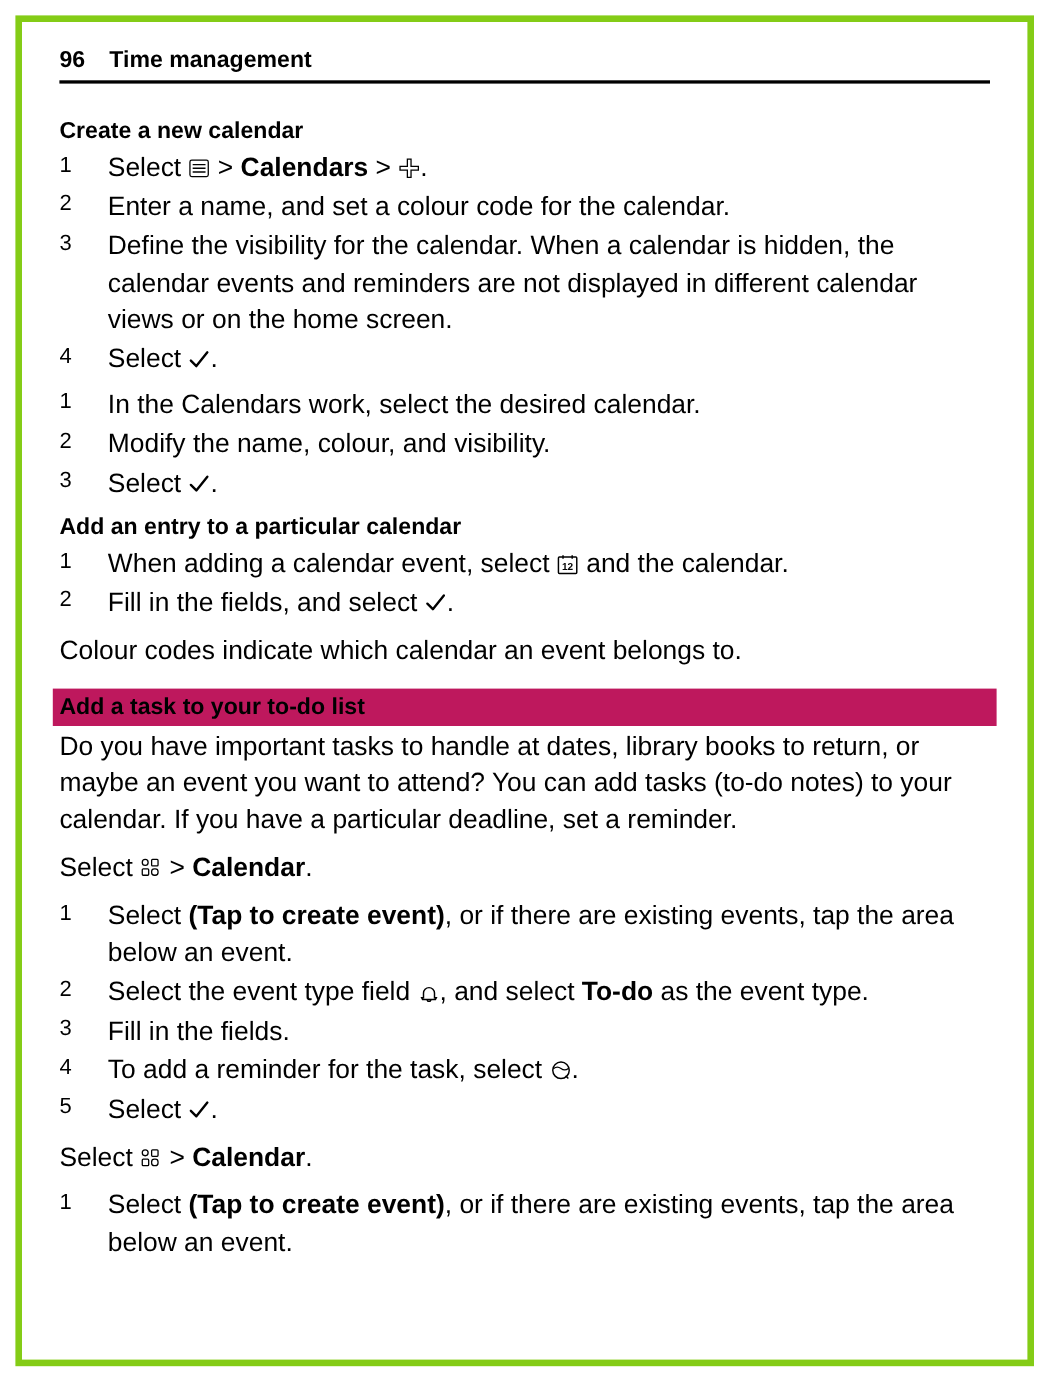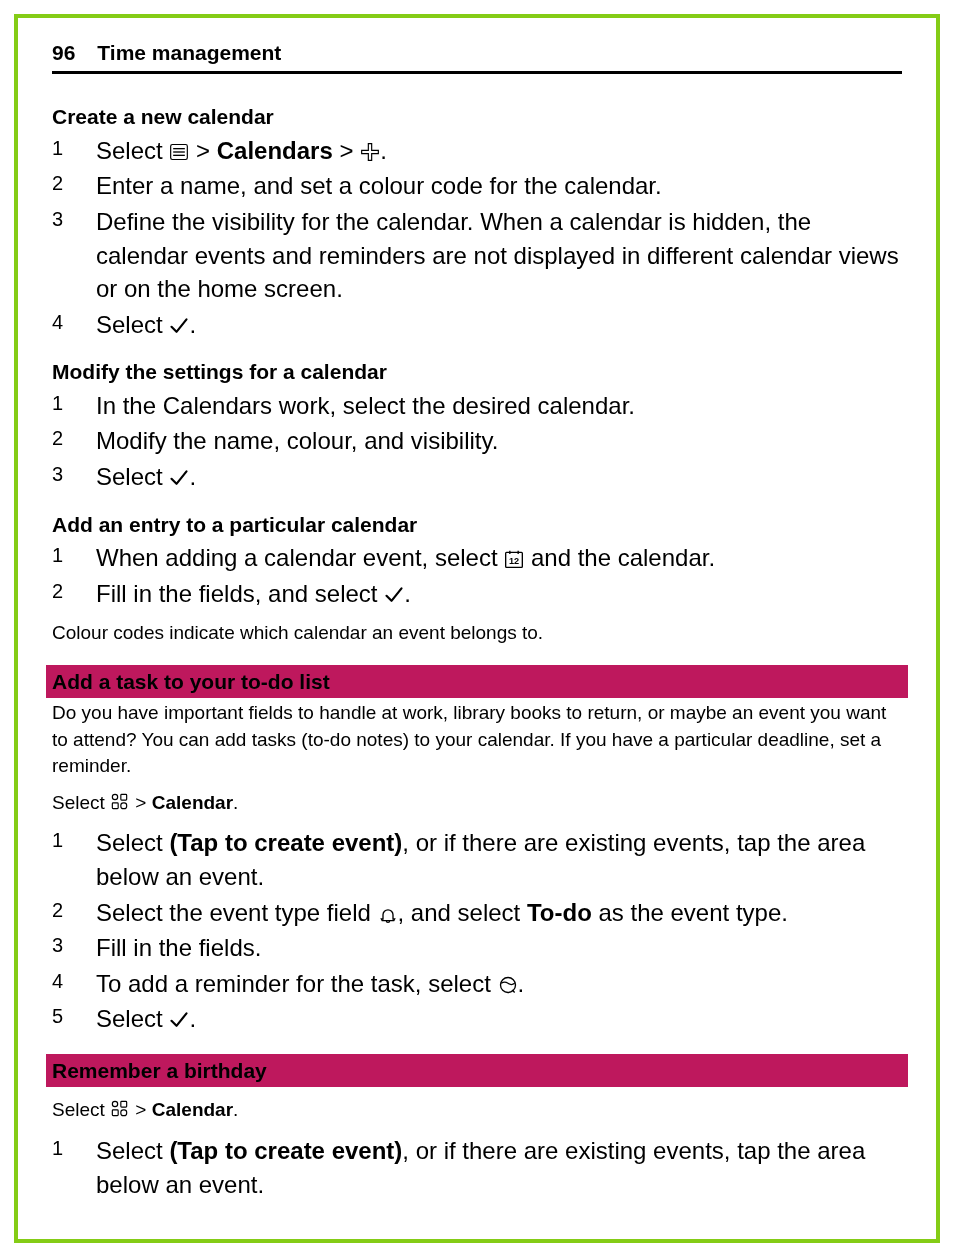--- a/index.html
+++ b/index.html
@@ -6,37 +6,36 @@
   body {
     font-family: "Segoe UI", Arial, sans-serif;
     font-size: 20px;
     line-height: 1.4;
     color: #000;
     background: #fff;
     width: 954px;
     padding: 0;
   }
   .page-border {
-    border: 4px solid #84cc16;
+    border: 6px solid #84cc16;
     margin: 14px;
     padding: 20px 34px 30px 34px;
     min-height: 1228px;
   }
   .header-row {
     border-bottom: 3px solid #000;
     padding-bottom: 4px;
     margin-bottom: 28px;
     font-weight: bold;
     font-size: 21px;
   }
   .page-num { margin-right: 22px; }
   h3 {
     font-size: 21px;
     font-weight: bold;
-    margin-top: 16px;
     margin-bottom: 2px;
   }
   h3.banded {
     background: #be185d;
     margin-left: -6px;
     margin-right: -6px;
     padding: 2px 6px;
     margin-top: 18px;
   }
   ol {
@@ -54,21 +53,21 @@
     flex: 0 0 44px;
     font-size: 20px;
   }
   .list-body {
     flex: 1;
     font-size: 24px;
   }
   p.body {
     margin-top: 10px;
     margin-bottom: 10px;
-    font-size: 19px;
+    font-size: 24px;
   }
   b { font-weight: bold; }
   .icon {
     display: inline-block;
     vertical-align: -3px;
   }
   svg.icon { width: 20px; height: 20px; }
 </style>
 </head>
 <body>
@@ -140,21 +139,20 @@
     <li>
       <span class="list-num">4</span>
       <span class="list-body">
         <span>Select </span><svg class="icon">
             <use href="#i-check"></use>
           </svg><span>.</span>
       </span>
     </li>
   </ol>
 
-  <h3>Modify the settings for a calendar</h3>
   <ol>
     <li>
       <span class="list-num">1</span>
       <span class="list-body">In the Calendars work, select the desired calendar.</span>
     </li>
     <li>
       <span class="list-num">2</span>
       <span class="list-body">Modify the name, colour, and visibility.</span>
     </li>
     <li>
@@ -182,21 +180,21 @@
       <span class="list-body">
         <span>Fill in the fields, and select </span><svg class="icon">
             <use href="#i-check"></use>
           </svg><span>.</span>
       </span>
     </li>
   </ol>
   <p class="body">Colour codes indicate which calendar an event belongs to.</p>
 
   <h3 class="banded">Add a task to your to-do list</h3>
-  <p class="body" style="margin-top:2px">Do you have important fields to handle at work, library books to return, or maybe an event you want to attend? You can add tasks (to-do notes) to your calendar. If you have a particular deadline, set a reminder.</p>
+  <p class="body" style="margin-top:2px">Do you have important tasks to handle at dates, library books to return, or maybe an event you want to attend? You can add tasks (to-do notes) to your calendar. If you have a particular deadline, set a reminder.</p>
   <p class="body">
     <span>Select </span><svg class="icon">
         <use href="#i-apps"></use>
       </svg><span>  &gt; </span><b>Calendar</b><span>.</span>
   </p>
   <ol>
     <li>
       <span class="list-num">1</span>
       <span class="list-body">
         <span>Select </span><b>(Tap to create event)</b><span>, or if there are existing events, tap the area below an event.</span>
@@ -225,21 +223,20 @@
     <li>
       <span class="list-num">5</span>
       <span class="list-body">
         <span>Select </span><svg class="icon">
             <use href="#i-check"></use>
           </svg><span>.</span>
       </span>
     </li>
   </ol>
 
-  <h3 class="banded">Remember a birthday</h3>
   <p class="body">
     <span>Select </span><svg class="icon">
         <use href="#i-apps"></use>
       </svg><span>  &gt; </span><b>Calendar</b><span>.</span>
   </p>
   <ol>
     <li>
       <span class="list-num">1</span>
       <span class="list-body">
         <span>Select </span><b>(Tap to create event)</b><span>, or if there are existing events, tap the area below an event.</span>

